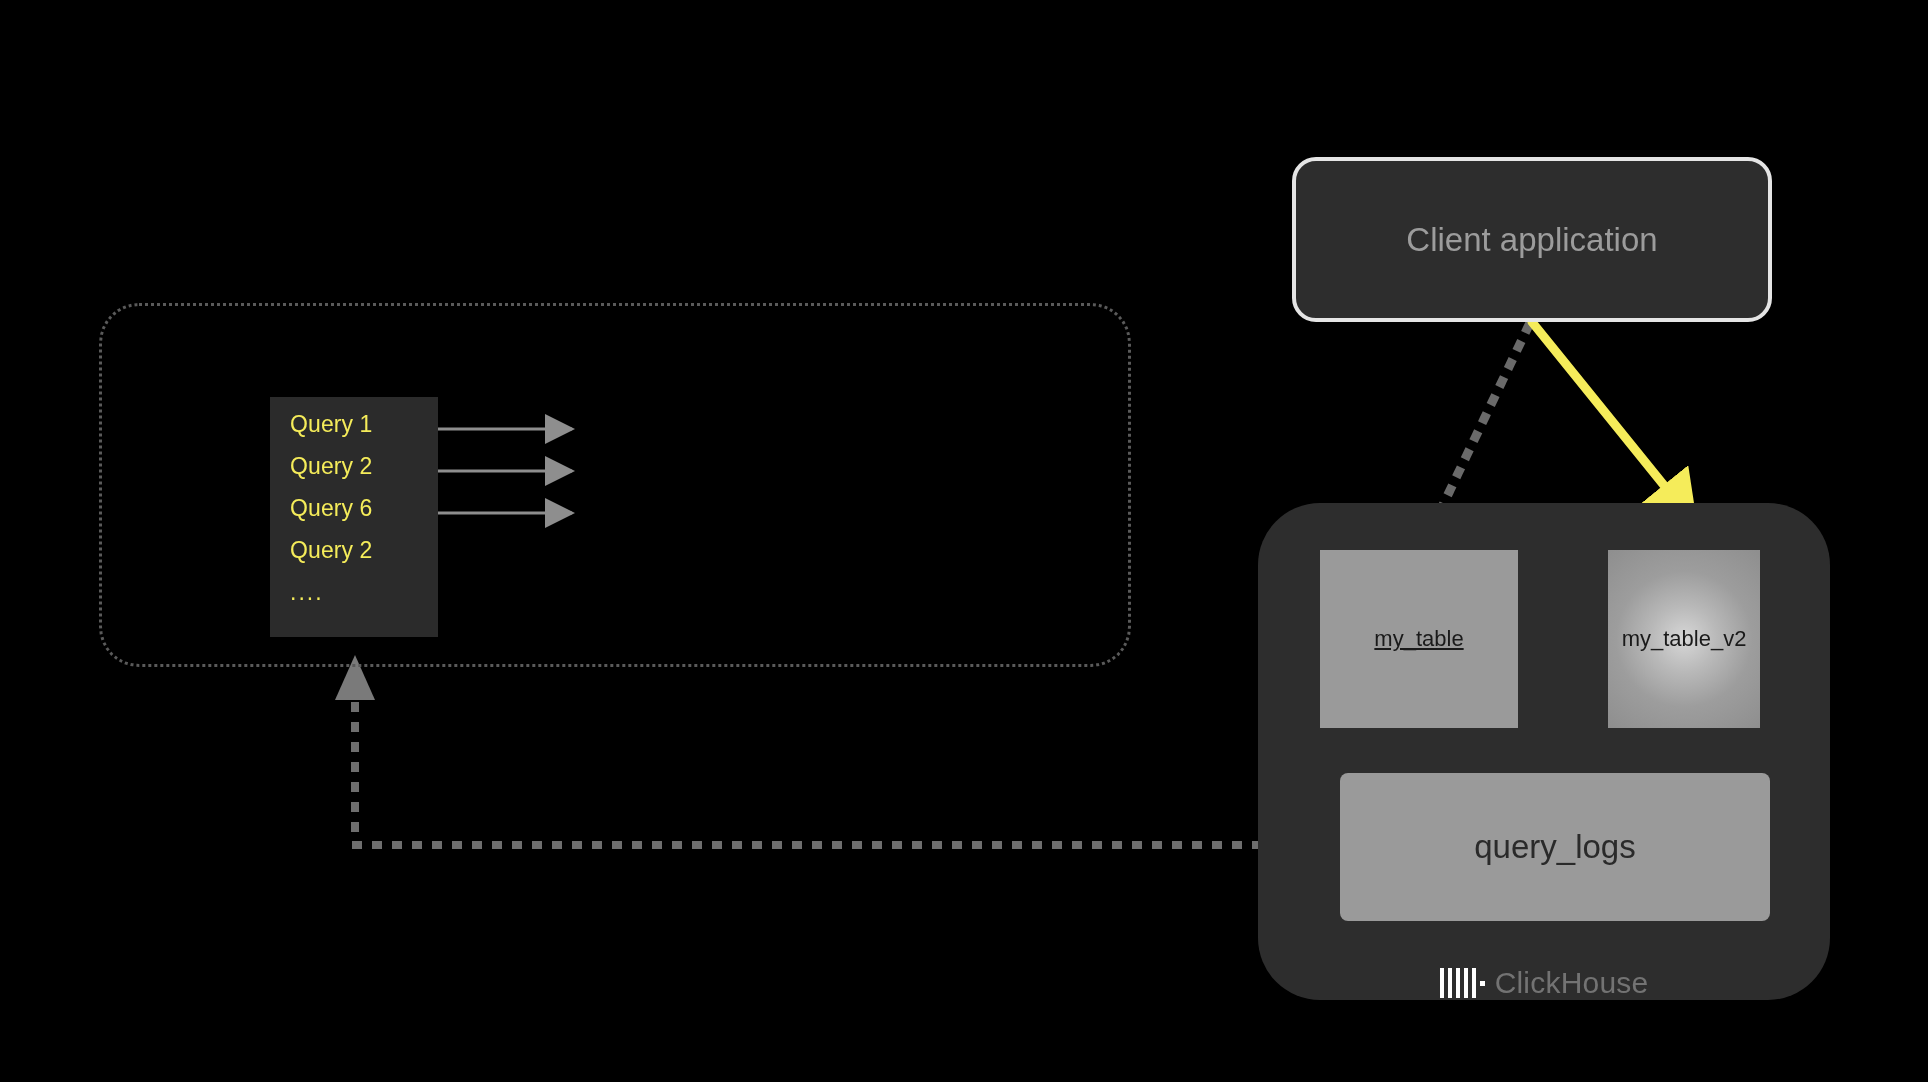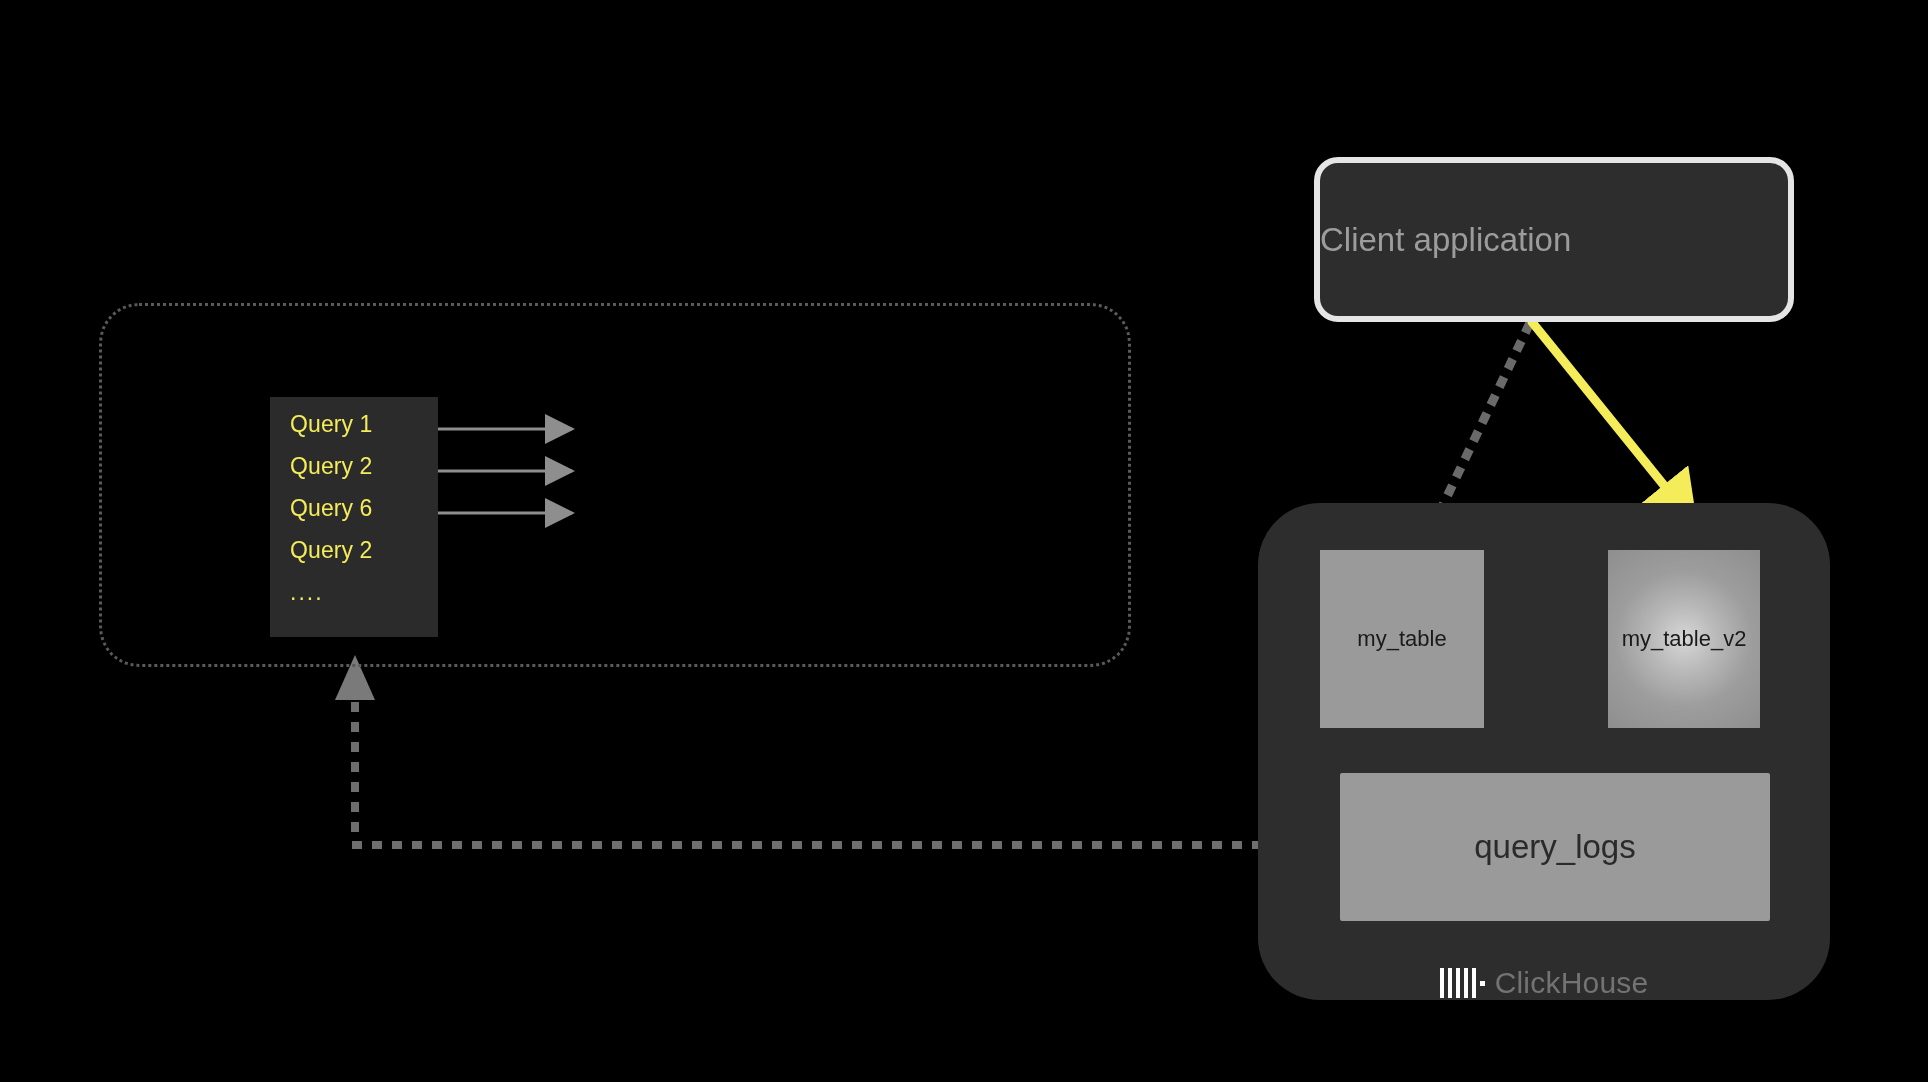--- a/index.html
+++ b/index.html
@@ -43,43 +43,43 @@
   .inv-line.l3{top:132px;}
   .inv-caption{
     position:absolute;left:0;right:0;top:192px;text-align:center;
     color:#e8e8e8;font-size:28px;
   }
 
   
   .client-box{
     position:absolute;left:1292px;top:157px;width:480px;height:165px;
     background:#2d2d2d;border-radius:24px;box-sizing:border-box;
-    border:6px solid #e5e5e5;
-    display:flex;align-items:center;justify-content:flex-start;margin-left:22px;
+    border:4px solid #e5e5e5;
+    display:flex;align-items:center;justify-content:center;
   }
   .client-label{color:#9c9c9c;font-size:33px;}
 
   
   .ch-container{
     position:absolute;left:1258px;top:503px;width:572px;height:497px;
     background:#2d2d2d;border-radius:62px;box-sizing:border-box;
   }
   .tbl{
     position:absolute;background:#9a9a9a;
     display:flex;align-items:center;justify-content:center;
     color:#1a1a1a;font-size:22px;
   }
-  .tbl.my-table{left:1320px;top:550px;width:164px;height:178px;}
+  .tbl.my-table{left:1320px;top:550px;width:198px;height:178px;text-decoration:underline;}
   .tbl.my-table-v2{
     left:1608px;top:550px;width:152px;height:178px;
     background:radial-gradient(circle at 50% 50%, #d7d7d7 0%, #b9b9b9 28%, #9d9d9d 58%, #8e8e8e 100%);
   }
   .logs-box{
     position:absolute;left:1340px;top:773px;width:430px;height:148px;
-    background:#9a9a9a;border-radius:2px;
+    background:#9a9a9a;border-radius:8px;
     display:flex;align-items:center;justify-content:center;
     color:#2a2a2a;font-size:33px;
   }
   .ch-brand{
     position:absolute;left:0;right:0;top:963px;height:40px;
     display:flex;align-items:center;justify-content:center;gap:10px;
   }
   .ch-brand .logo-mark{display:flex;align-items:flex-end;gap:4px;height:30px;}
   .ch-brand .logo-mark i{display:block;width:4px;height:30px;background:#fff;}
   .ch-brand .logo-mark .dot{width:5px;height:5px;background:#fff;margin-bottom:12px;}

